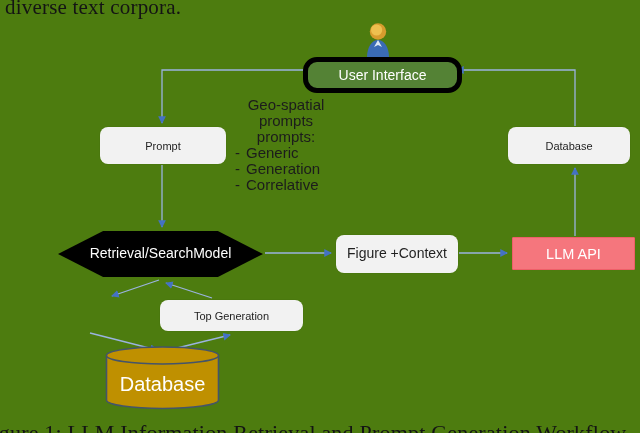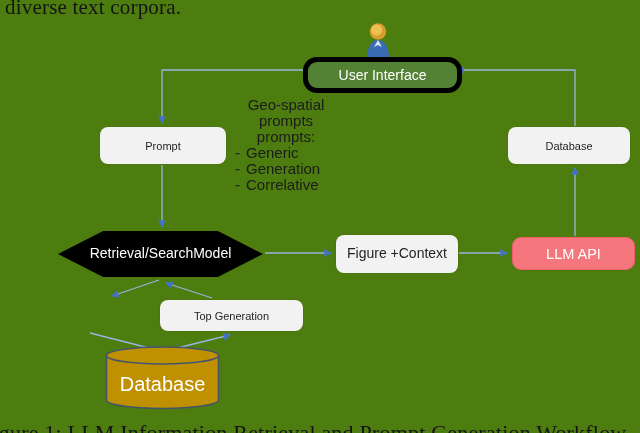--- a/index.html
+++ b/index.html
@@ -18,21 +18,21 @@
   .gray{background:#f2f2f2;border-radius:8px;box-shadow:0 0 0 1px rgba(0,0,0,.03);}
   .pill{
     background:#548235;border:5px solid #000000;border-radius:14px;
     color:#ffffff;font-size:14px;
   }
   .hexagon{
     background:#000000;color:#ffffff;font-size:14px;line-height:1.3;
     clip-path:polygon(0% 50%,22% 0%,78% 0%,100% 50%,78% 100%,22% 100%);
   }
   .salmon{
-    background:#f5767d;border:1px solid #ee5f68;border-radius:9px;
+    background:#f5767d;border:1px solid #ee5f68;border-radius:1px;
     color:#ffffff;font-size:14.5px;font-weight:500;
   }
   .two-line{flex-direction:row;font-size:14px;line-height:1.25;}
 
   .annotation{
     position:absolute;left:228px;top:97px;width:116px;
     font-size:15px;line-height:16px;color:#1c1c1c;
   }
   .annotation .ttl{text-align:center;}
   .annotation .item{display:flex;}

